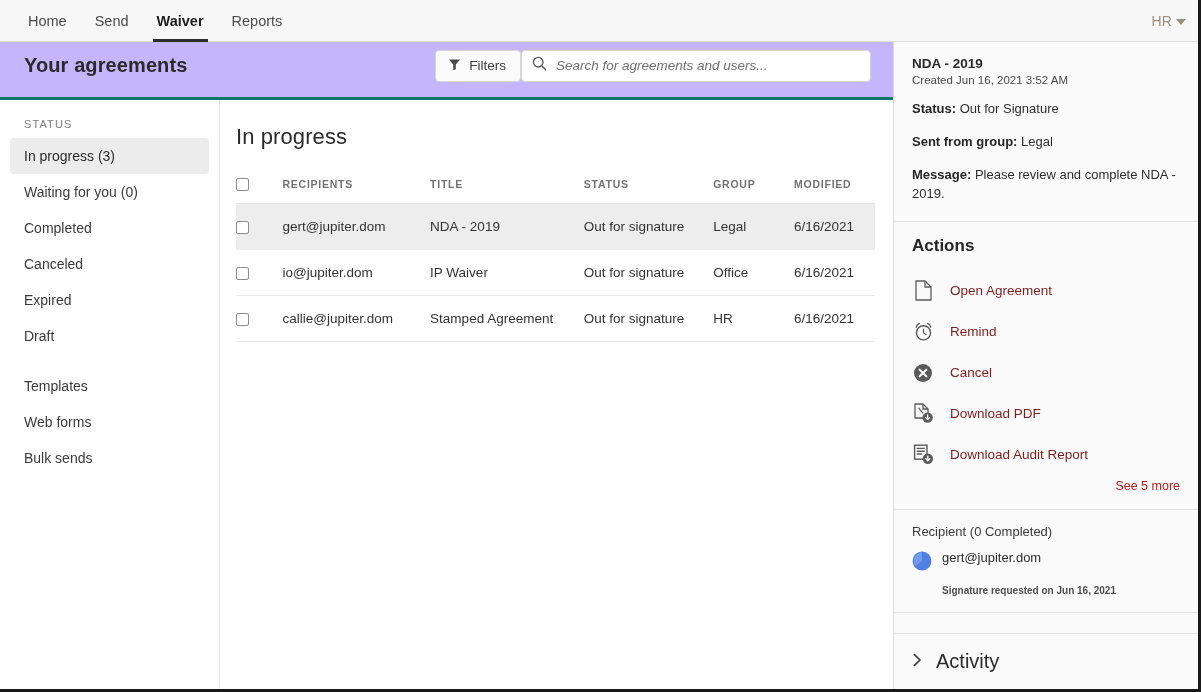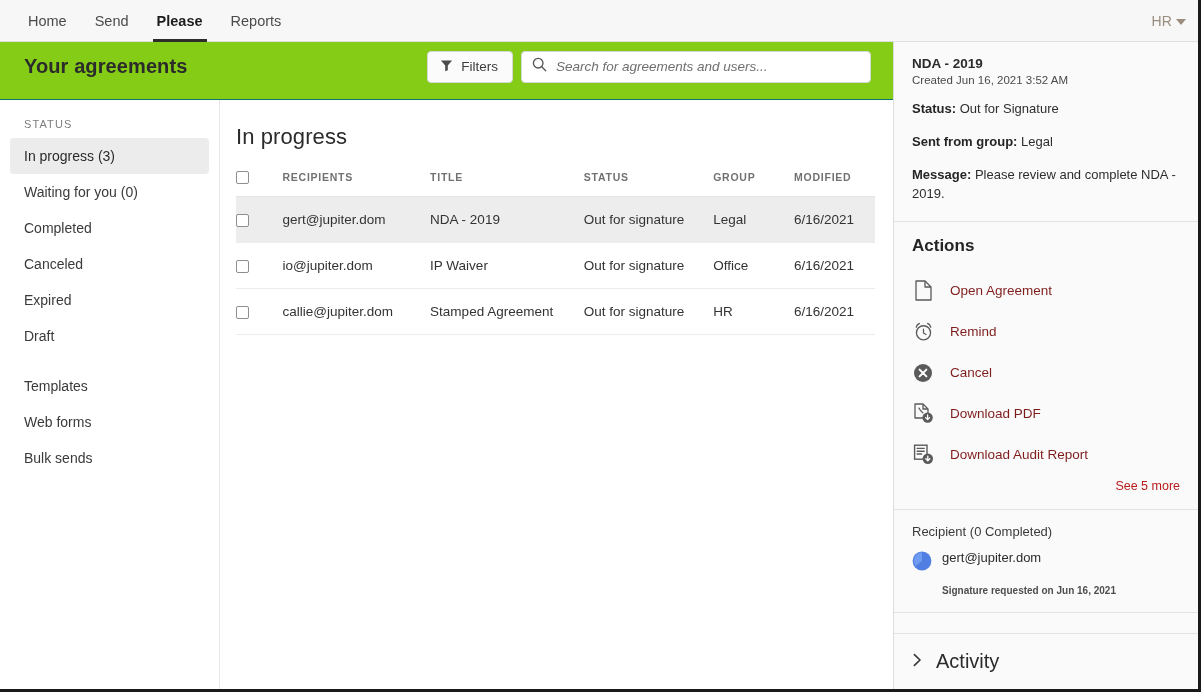--- a/index.html
+++ b/index.html
@@ -64,25 +64,25 @@
 
   
   .body-wrap { flex: 1; display: flex; min-height: 0; position: relative; }
   .left-col { width: 893px; flex: 0 0 893px; display: flex; flex-direction: column; min-height: 0; }
 
   
   .page-header {
     height: 58px; flex: 0 0 58px;
     display: flex; align-items: center;
     padding: 0 22px 8px 24px;
-    border-bottom: 1px solid #0f766e;
-    background: #84cc16;
+    border-bottom: 3px solid #0f766e;
+    background: #c4b5fd;
   }
   .page-title { font-size: 20px; color: #2b2b2b; font-weight: 600; letter-spacing: .1px; }
-  .header-tools { margin-left: auto; display: flex; align-items: flex-end; gap: 8px; }
+  .header-tools { margin-left: auto; display: flex; align-items: flex-end; gap: 0; }
   .filters-btn {
     height: 32px; display: flex; align-items: center; gap: 8px;
     padding: 0 14px 0 12px;
     border: 1px solid #d6d6d6; border-radius: 4px;
     background: #fbfbfb; cursor: pointer;
     font-size: 13.5px; color: #3c3c3c;
   }
   .search-box {
     width: 350px; height: 32px;
     border: 1px solid #d6d6d6; border-radius: 4px;
@@ -126,21 +126,21 @@
 
   
   .content {
     flex: 1; min-width: 0;
     padding: 24px 18px 0 16px;
     background: #fff;
     overflow: hidden;
   }
   .content-title {
     font-size: 22px; color: #2b2b2b; font-weight: 400;
-    padding-left: 0; margin-bottom: 20px; letter-spacing: .1px;
+    padding-left: 0; margin-bottom: 27px; letter-spacing: .1px;
   }
   table.agreements { width: 100%; border-collapse: collapse; table-layout: fixed; }
   table.agreements th {
     text-align: left; font-size: 10.5px; font-weight: 700;
     letter-spacing: .75px; color: #717171;
     padding: 0 0 12px 0; text-transform: uppercase;
   }
   table.agreements thead tr { border-bottom: 1px solid #e4e4e4; }
   table.agreements td {
     font-size: 13.5px; color: #333; padding: 15px 0;
@@ -207,21 +207,21 @@
 
   <div class="topnav">
     <div class="nav-items">
       <div class="nav-item">
           <span>Home</span>
         </div>
       <div class="nav-item">
           <span>Send</span>
         </div>
       <div class="nav-item active">
-          <span>Please</span>
+          <span>Waiver</span>
         </div>
       <div class="nav-item">
           <span>Reports</span>
         </div>
     </div>
     <div class="nav-right">
       <span class="nav-user">HR</span>
       <span class="caret-down"></span>
     </div>
   </div>

